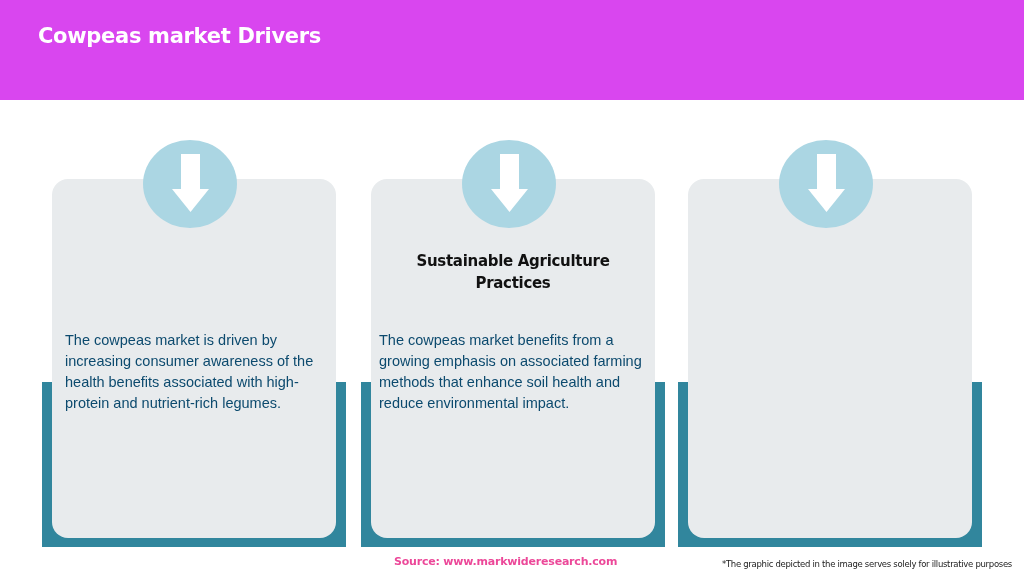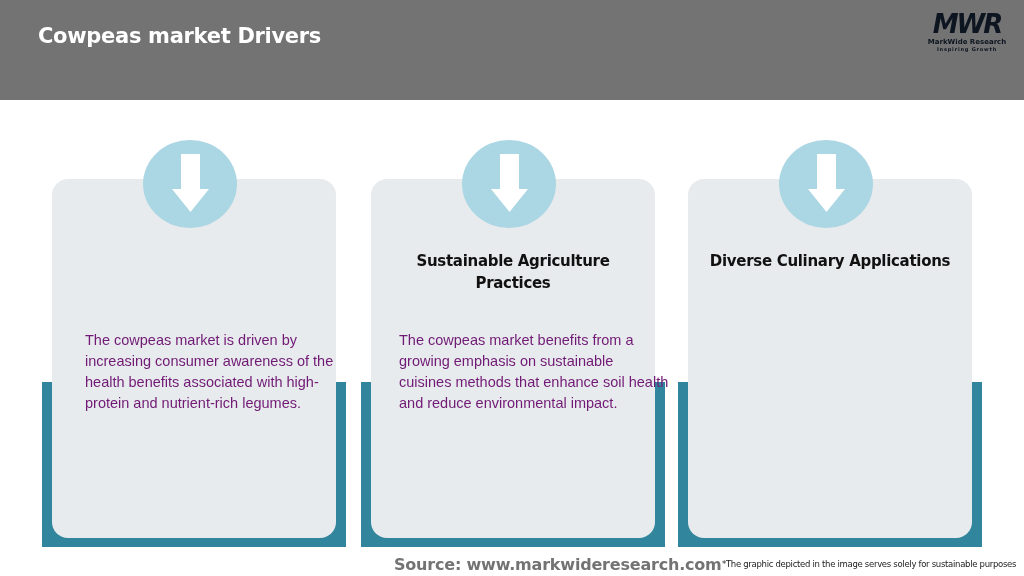--- a/index.html
+++ b/index.html
@@ -1,21 +1,21 @@
 <!DOCTYPE html>
 <html><head>
   <meta charset="utf-8">
   <style>
     * { margin: 0; padding: 0; box-sizing: border-box; }
     html, body { width: 1024px; height: 576px; overflow: hidden; background: #ffffff; }
     body { position: relative; font-family: "Liberation Sans", sans-serif; }
 
     .header {
       position: absolute; left: 0; top: 0; width: 1024px; height: 100px;
-      background: #737373;
+      background: #d946ef;
     }
     .header-title {
       position: absolute; left: 38px; top: 24px;
       font-family: "DejaVu Sans", sans-serif; font-weight: bold;
       font-size: 21px; color: #ffffff; letter-spacing: -0.3px;
     }
     .logo {
       position: absolute; left: 922px; top: 10px; width: 90px; height: 48px;
       text-align: center; color: #111820;
     }
@@ -49,45 +49,39 @@
     }
     .driver-circle svg { position: absolute; left: 0; top: 0; }
     .driver-title {
       position: absolute; left: 10px; top: 110px; width: 284px;
       text-align: center; font-family: "DejaVu Sans", sans-serif; font-weight: bold;
       font-size: 15px; line-height: 22px; color: #111111; letter-spacing: -0.3px;
     }
     .driver-text {
       position: absolute; left: 23px; top: 190px; width: 262px;
       font-family: "Liberation Sans", sans-serif; font-size: 14.5px; line-height: 21px;
-      color: #701a75;
-      margin-left: 20px;
+      color: #0c4a6e;
     }
 
     .source {
       position: absolute; left: 394px; top: 555px;
-      font-family: "DejaVu Sans", sans-serif; font-weight: bold; font-size: 16px;
-      color: #737373; letter-spacing: -0.2px;
+      font-family: "DejaVu Sans", sans-serif; font-weight: bold; font-size: 11px;
+      color: #ec4899; letter-spacing: -0.2px;
     }
     .disclaimer {
       position: absolute; left: 722px; top: 559px;
       font-family: "DejaVu Sans", sans-serif; font-size: 8.5px; color: #222222; letter-spacing: -0.3px;
       white-space: nowrap;
     }
   </style>
 </head>
 <body>
 
 <div class="header">
   <div class="header-title">Cowpeas market Drivers</div>
-  <div class="logo">
-    <div class="logo-mark">MWR</div>
-    <div class="logo-name">MarkWide Research</div>
-    <div class="logo-tag">Inspiring Growth</div>
-  </div>
 </div>
 
 <div class="driver" style="left:42px;">
   <div class="driver-backdrop"></div>
   <div class="driver-card"></div>
   <div class="driver-circle">
     <svg width="94" height="88" viewBox="0 0 94 88">
       <rect x="38" y="14" width="19" height="36" fill="#ffffff"></rect>
       <polygon points="29,49 66,49 47.5,72" fill="#ffffff"></polygon>
     </svg>
@@ -98,29 +92,28 @@
 <div class="driver" style="left:361px;">
   <div class="driver-backdrop"></div>
   <div class="driver-card"></div>
   <div class="driver-circle">
     <svg width="94" height="88" viewBox="0 0 94 88">
       <rect x="38" y="14" width="19" height="36" fill="#ffffff"></rect>
       <polygon points="29,49 66,49 47.5,72" fill="#ffffff"></polygon>
     </svg>
   </div>
   <div class="driver-title" style="padding:0 19px;">Sustainable Agriculture Practices</div>
-  <div class="driver-text" style="left:18px; width:270px;">The cowpeas market benefits from a growing emphasis on sustainable cuisines methods that enhance soil health and reduce environmental impact.</div>
+  <div class="driver-text" style="left:18px; width:270px;">The cowpeas market benefits from a growing emphasis on associated farming methods that enhance soil health and reduce environmental impact.</div>
 </div>
 
 <div class="driver" style="left:678px;">
   <div class="driver-backdrop"></div>
   <div class="driver-card"></div>
   <div class="driver-circle">
     <svg width="94" height="88" viewBox="0 0 94 88">
       <rect x="38" y="14" width="19" height="36" fill="#ffffff"></rect>
       <polygon points="29,49 66,49 47.5,72" fill="#ffffff"></polygon>
     </svg>
   </div>
-  <div class="driver-title">Diverse Culinary Applications</div>
 </div>
 
 <div class="source">Source: www.markwideresearch.com</div>
-<div class="disclaimer">*The graphic depicted in the image serves solely for sustainable purposes</div>
+<div class="disclaimer">*The graphic depicted in the image serves solely for illustrative purposes</div>
 
 </body></html>

